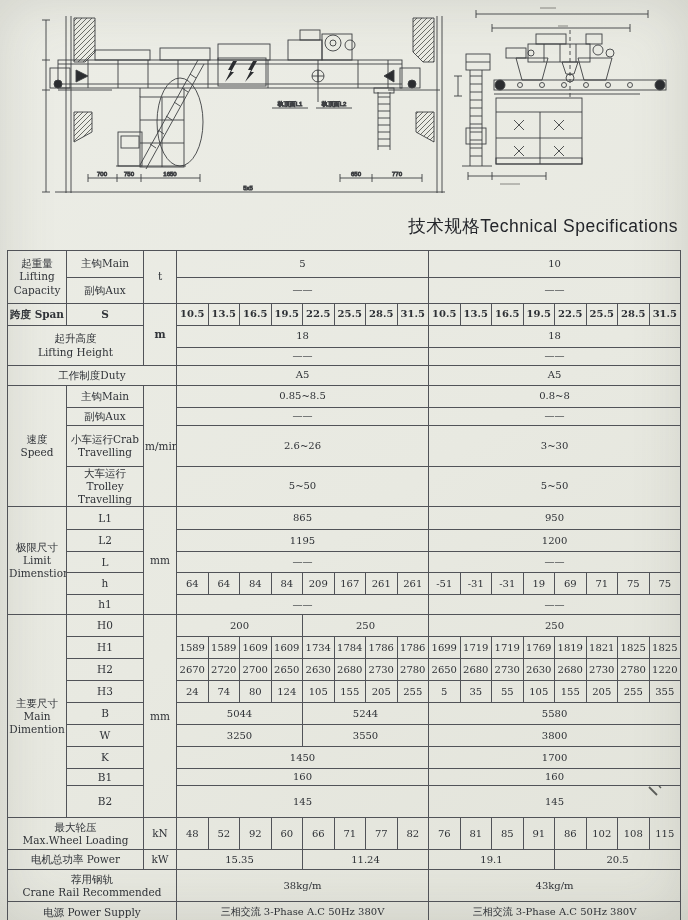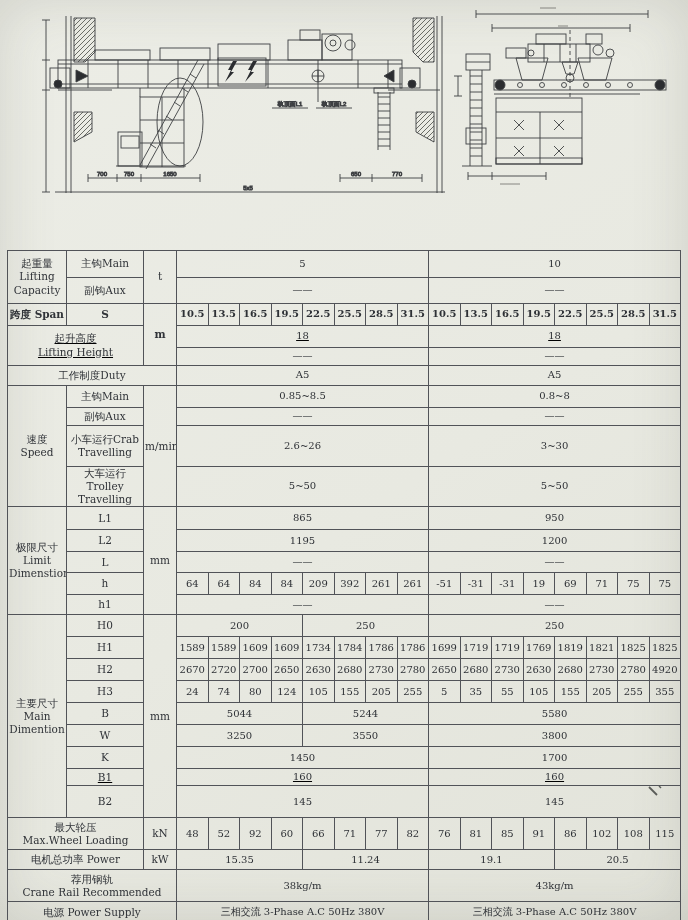--- a/index.html
+++ b/index.html
@@ -216,20 +216,21 @@
     <line x1="468" y1="172" x2="468" y2="180"></line>
         <line x1="492" y1="172" x2="492" y2="180"></line>
         <line x1="546" y1="172" x2="546" y2="180"></line>
     <line x1="500" y1="184" x2="520" y2="184" stroke="#7a7c76"></line>
     <line x1="458" y1="76" x2="458" y2="96"></line>
         <line x1="454" y1="76" x2="462" y2="76"></line>
         <line x1="454" y1="96" x2="462" y2="96"></line>
   </g>
 </svg>
 
+<div class="title">技术规格Technical Specifications</div>
 
 <table class="spec">
   <colgroup>
         <col style="width: 59px;">
         <col style="width: 77px;">
         <col style="width: 33px;">
         <col style="width: 31.5px;">
         <col style="width: 31.5px;">
         <col style="width: 31.5px;">
         <col style="width: 31.5px;">
@@ -275,21 +276,21 @@
           <td>31.5</td>
           <td>10.5</td>
           <td>13.5</td>
           <td>16.5</td>
           <td>19.5</td>
           <td>22.5</td>
           <td>25.5</td>
           <td>28.5</td>
           <td>31.5</td>
         </tr>
-        <tr style="height: 22px; text-decoration: underline;">
+        <tr style="height: 22px;">
           <td colspan="2" rowspan="2" class="lbl">起升高度
 Lifting Height</td>
           <td colspan="8">18</td>
           <td colspan="8">18</td>
         </tr>
         <tr style="height: 18px;">
           <td colspan="8">——</td>
           <td colspan="8">——</td>
         </tr>
         <tr style="height: 20px;">
@@ -342,21 +343,21 @@
           <td colspan="8">——</td>
           <td colspan="8">——</td>
         </tr>
         <tr style="height: 22px;">
           <td class="lbl">h</td>
           <td>64</td>
           <td>64</td>
           <td>84</td>
           <td>84</td>
           <td>209</td>
-          <td>392</td>
+          <td>167</td>
           <td>261</td>
           <td>261</td>
           <td>-51</td>
           <td>-31</td>
           <td>-31</td>
           <td>19</td>
           <td>69</td>
           <td>71</td>
           <td>75</td>
           <td>75</td>
@@ -405,21 +406,21 @@
           <td>2680</td>
           <td>2730</td>
           <td>2780</td>
           <td>2650</td>
           <td>2680</td>
           <td>2730</td>
           <td>2630</td>
           <td>2680</td>
           <td>2730</td>
           <td>2780</td>
-          <td>4920</td>
+          <td>1220</td>
         </tr>
         <tr style="height: 22px;">
           <td class="lbl">H3</td>
           <td>24</td>
           <td>74</td>
           <td>80</td>
           <td>124</td>
           <td>105</td>
           <td>155</td>
           <td>205</td>
@@ -443,21 +444,21 @@
           <td class="lbl">W</td>
           <td colspan="4">3250</td>
           <td colspan="4">3550</td>
           <td colspan="8">3800</td>
         </tr>
         <tr style="height: 22px;">
           <td class="lbl">K</td>
           <td colspan="8">1450</td>
           <td colspan="8">1700</td>
         </tr>
-        <tr style="height: 17px; text-decoration: underline;">
+        <tr style="height: 17px;">
           <td class="lbl">B1</td>
           <td colspan="8">160</td>
           <td colspan="8">160</td>
         </tr>
         <tr style="height: 32px;">
           <td class="lbl">B2</td>
           <td colspan="8">145</td>
           <td colspan="8">145</td>
         </tr>
         <tr style="height: 32px;">

